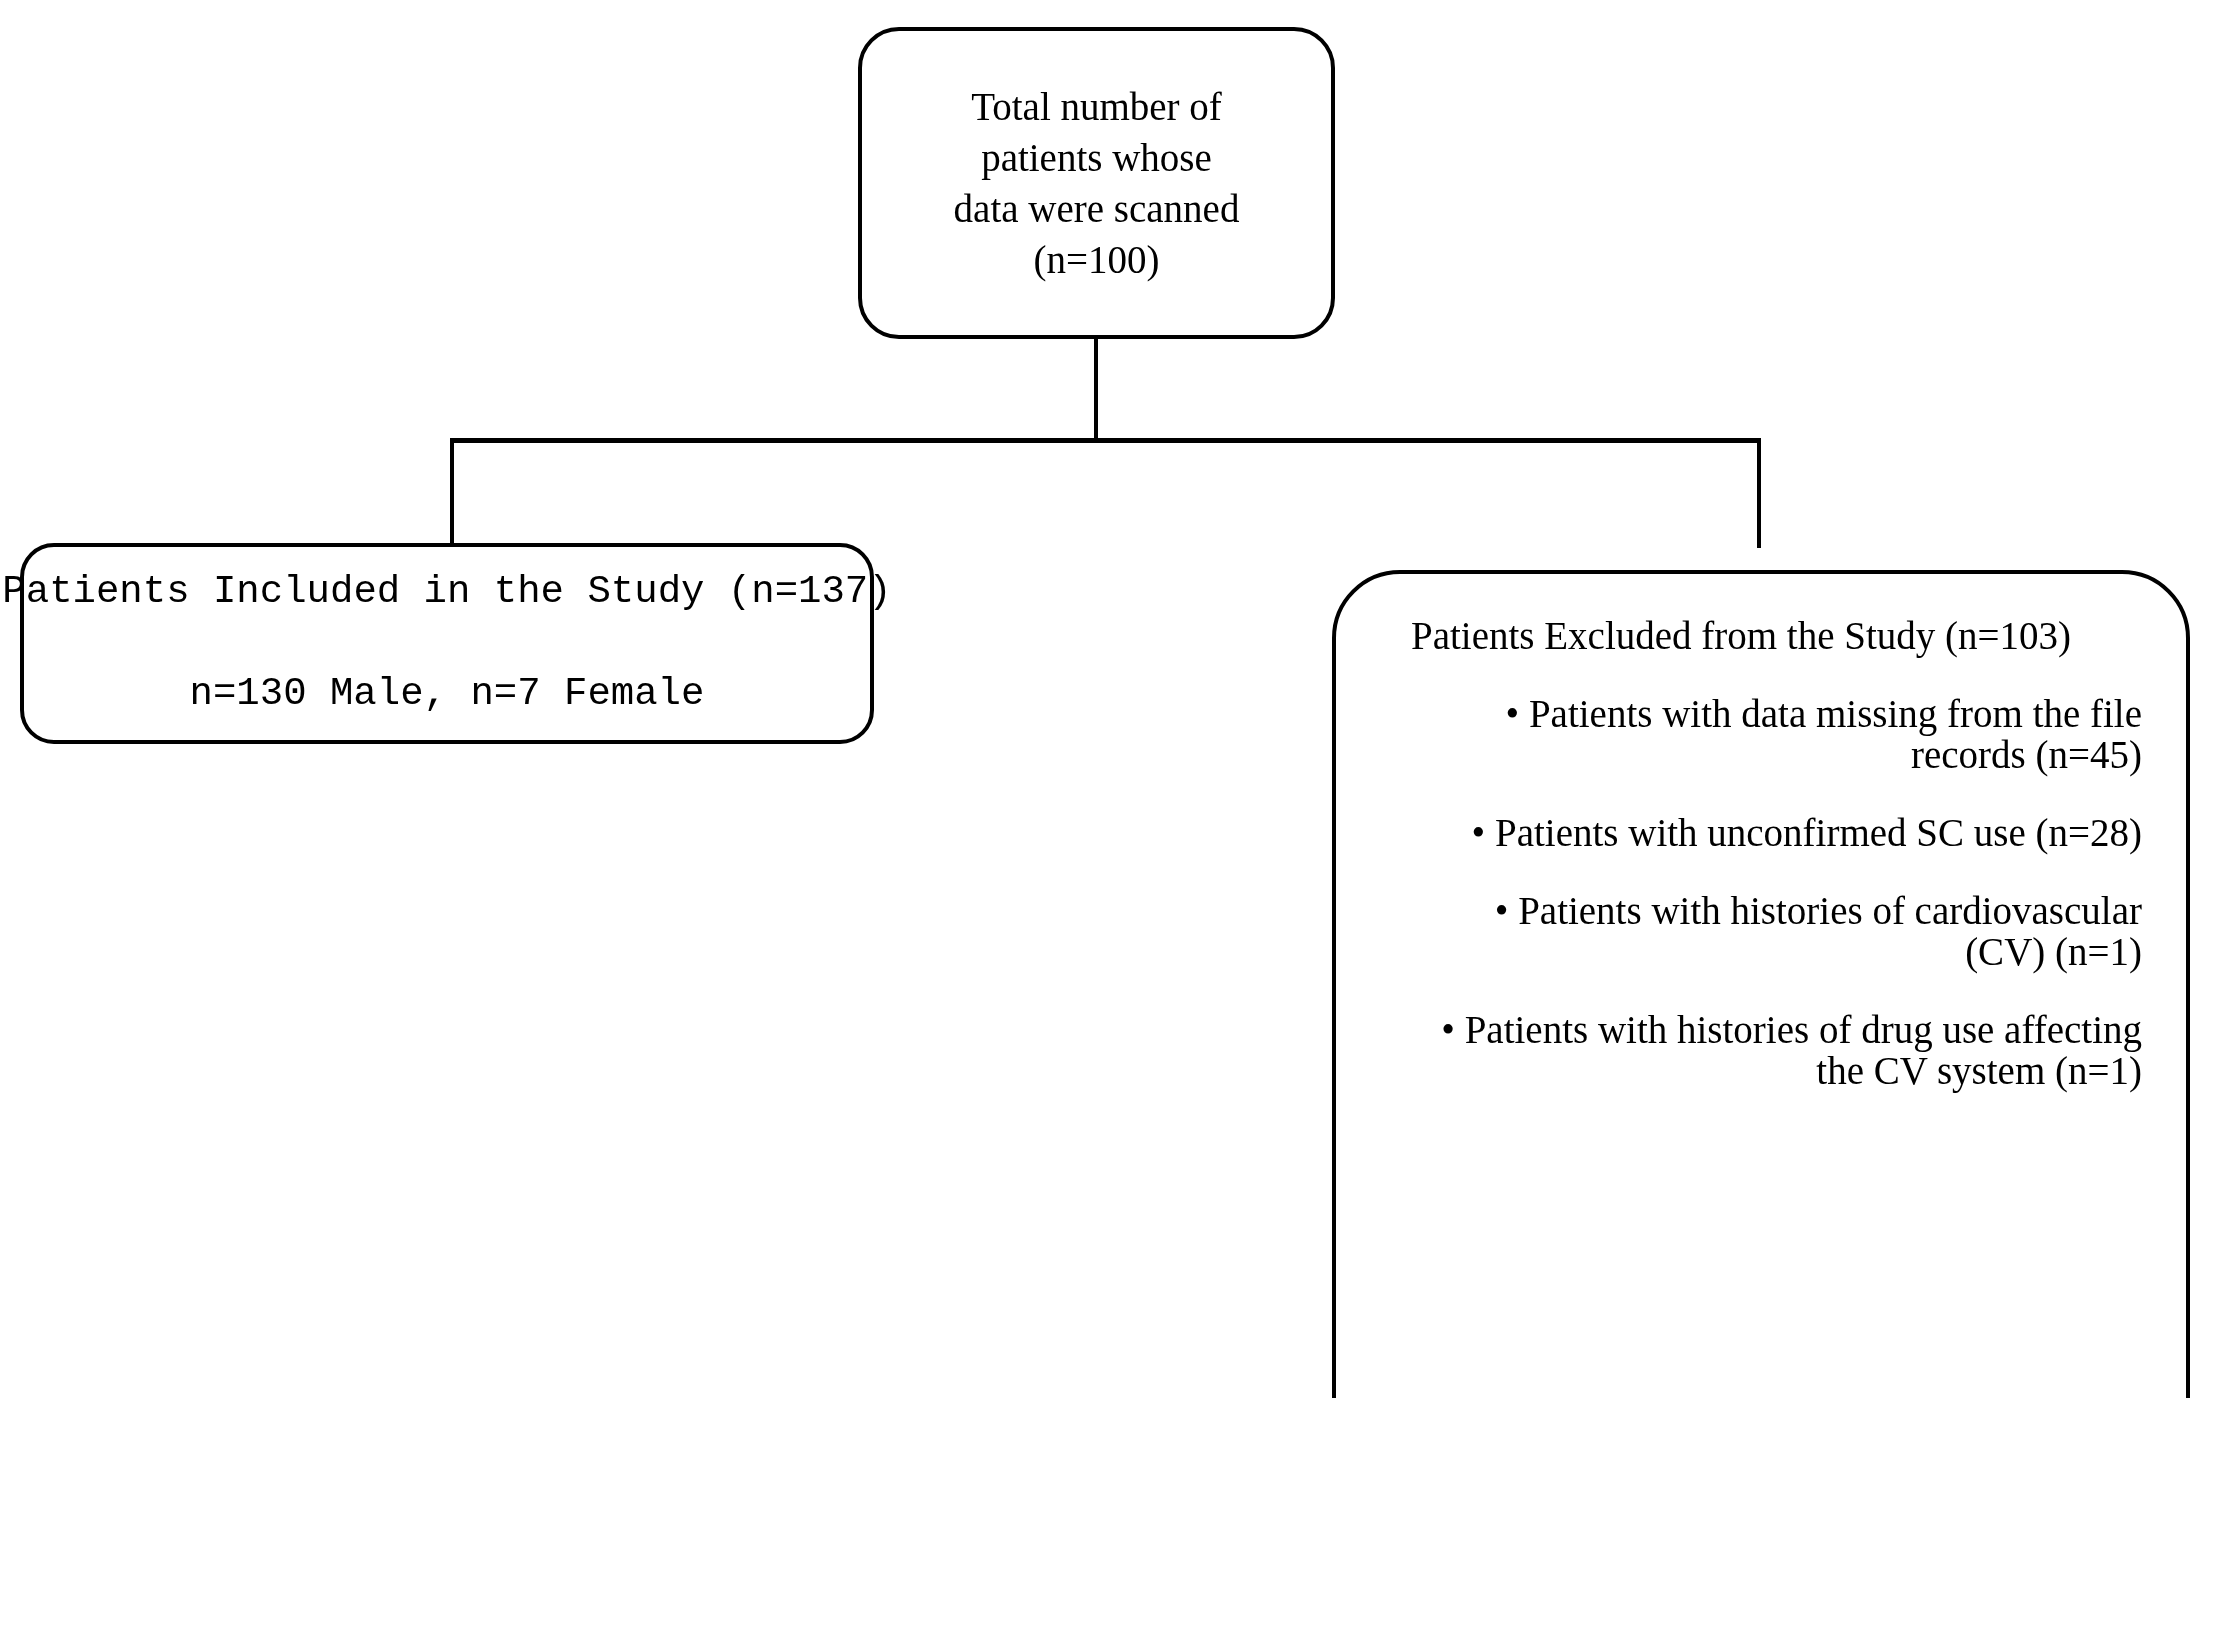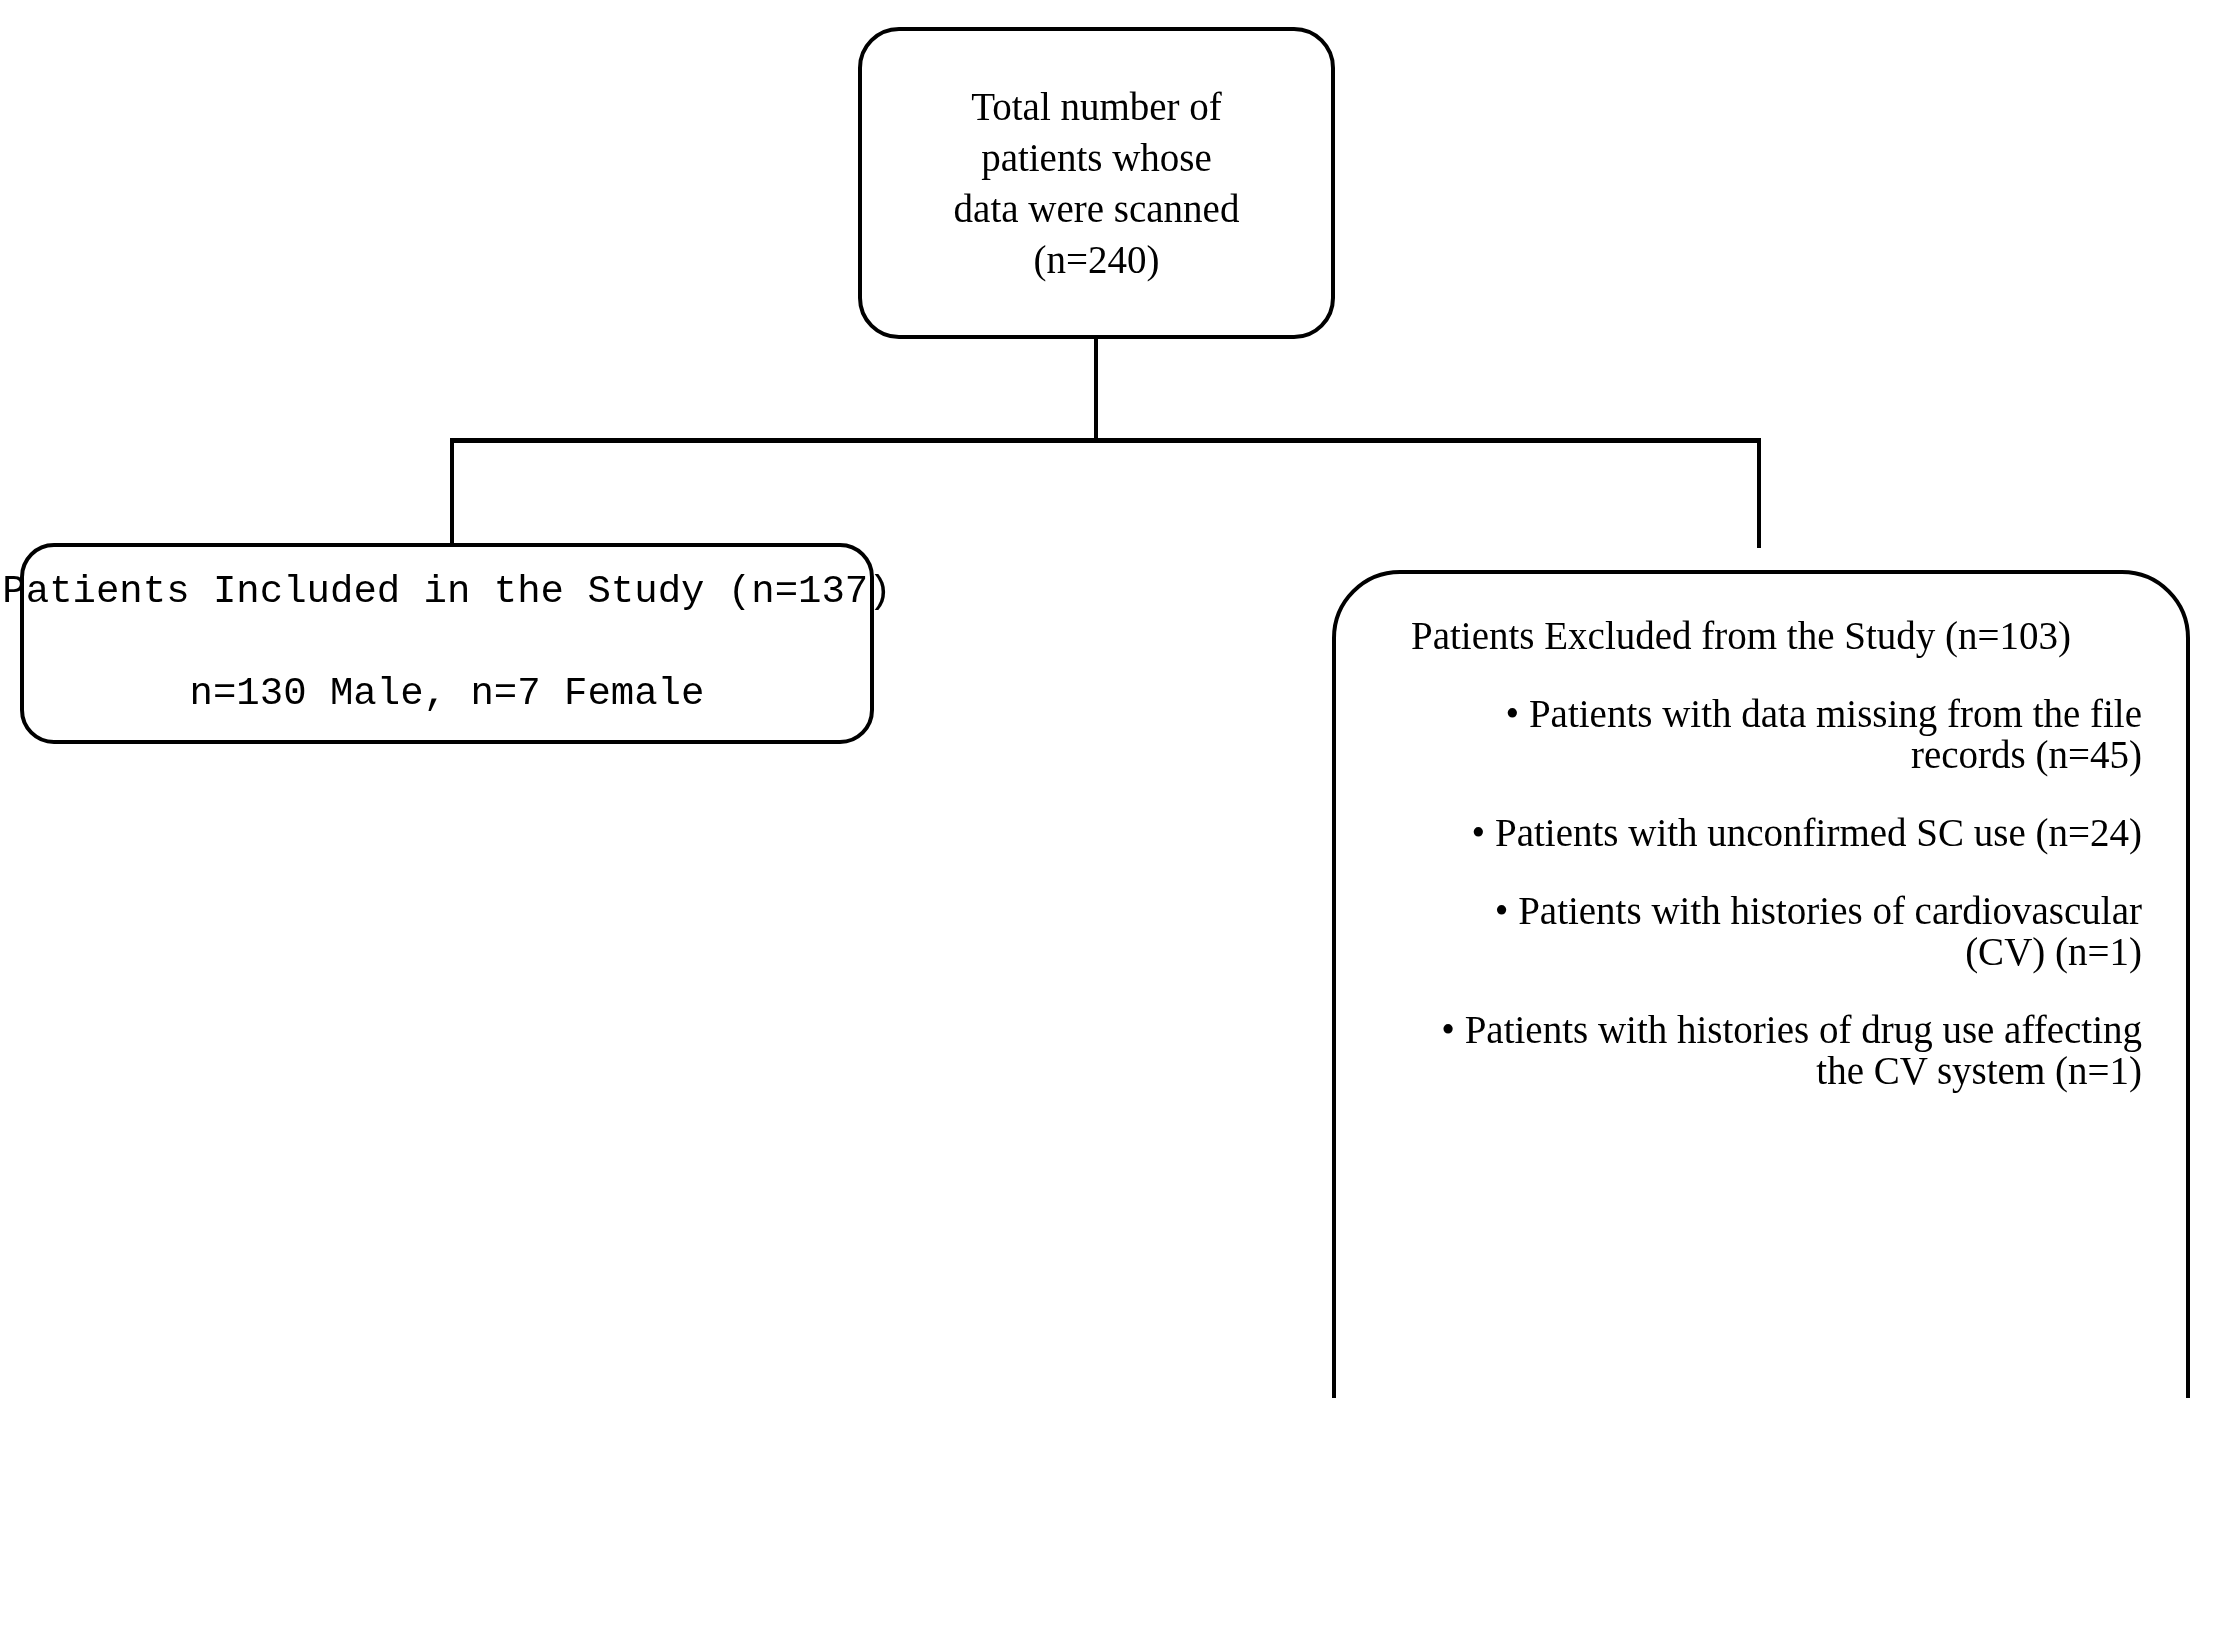--- a/index.html
+++ b/index.html
@@ -127,31 +127,31 @@
 
   <div class="conn conn-v" id="conn-stem"></div>
   <div class="conn conn-h" id="conn-bar"></div>
   <div class="conn conn-v" id="conn-left-drop"></div>
   <div class="conn conn-v" id="conn-right-drop"></div>
 
   <div class="node" id="node-total">
     <div class="node-line">Total number of</div>
     <div class="node-line">patients whose</div>
     <div class="node-line">data were scanned</div>
-    <div class="node-line">(n=240)</div>
+    <div class="node-line">(n=100)</div>
   </div>
 
   <div class="node" id="node-included">
     <div class="node-line">Patients Included in the Study (n=137)</div>
     <div class="spacer-line"></div>
     <div class="node-line">n=130 Male, n=7 Female</div>
   </div>
 
   <div class="node" id="node-excluded">
     <div class="excluded-head">Patients Excluded from the Study (n=103)</div>
     <div class="bullet-item">• Patients with data missing from the file records  (n=45)</div>
-    <div class="bullet-item">• Patients with unconfirmed SC use (n=24)</div>
+    <div class="bullet-item">• Patients with unconfirmed SC use (n=28)</div>
     <div class="bullet-item">• Patients with histories of cardiovascular (CV) (n=1)</div>
     <div class="bullet-item">• Patients with histories of drug use affecting the CV system  (n=1)</div>
   </div>
 
 </div>
 
 
 </body></html>

